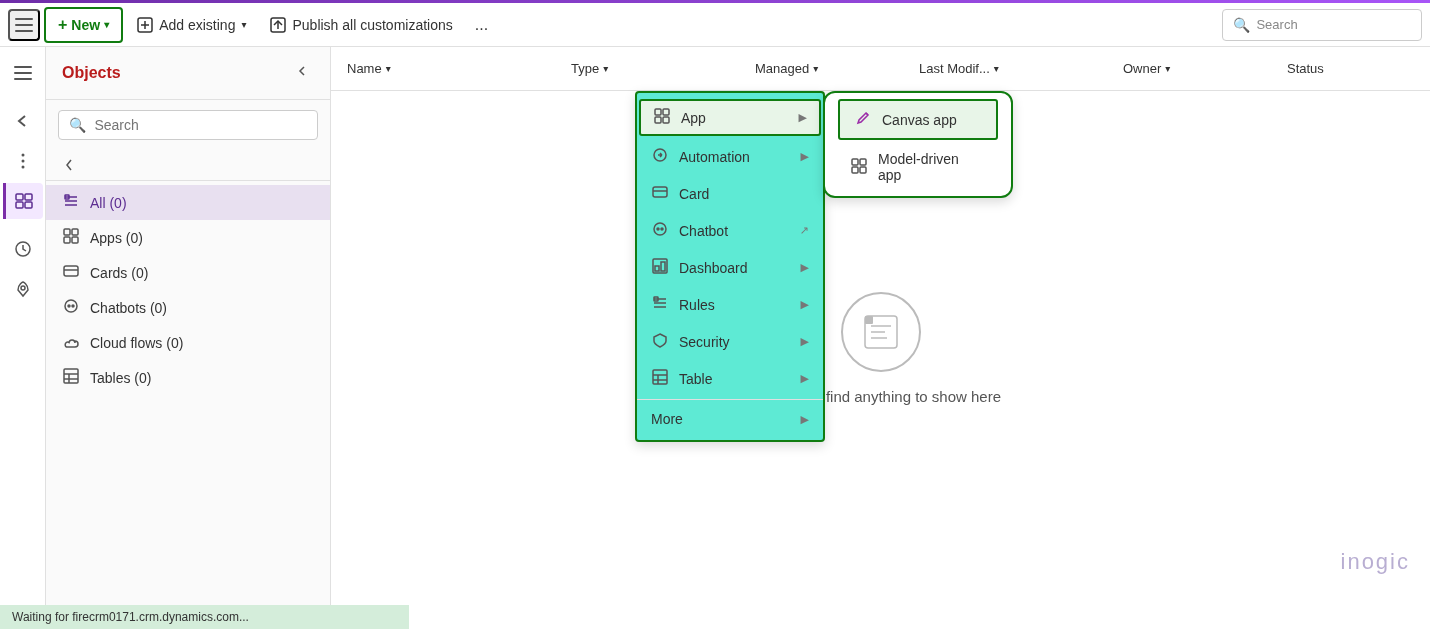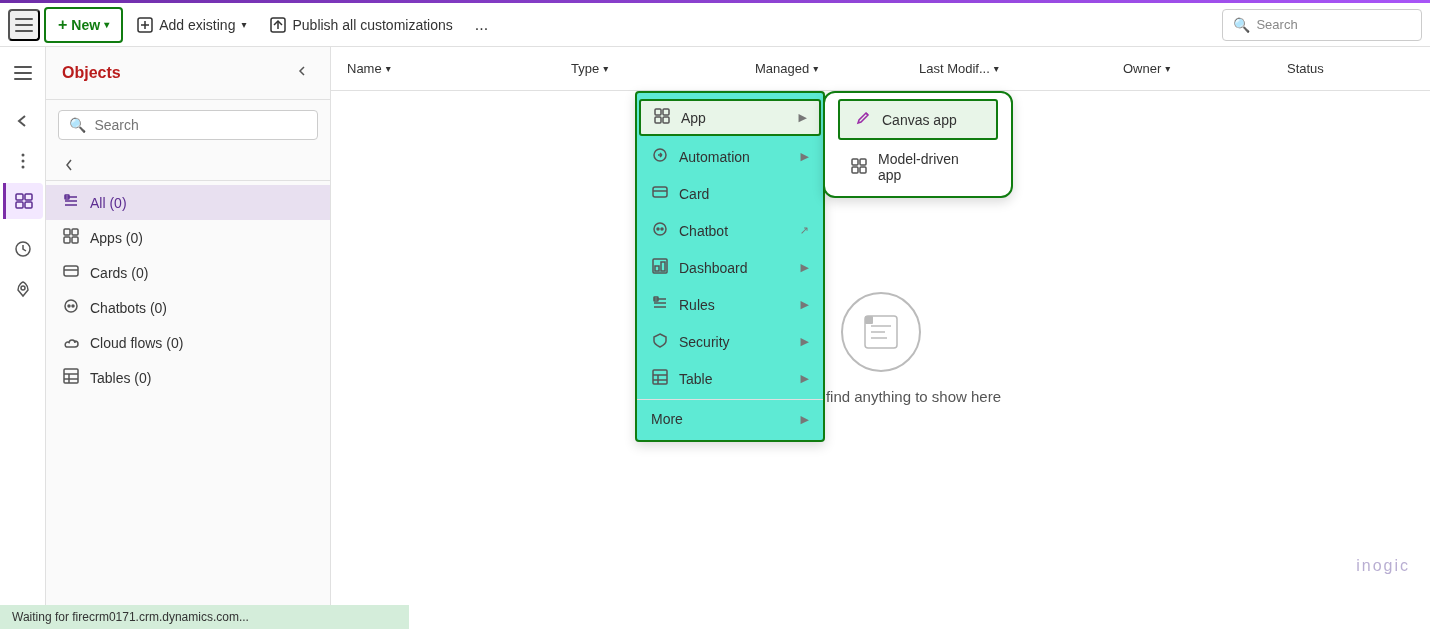--- a/index.html
+++ b/index.html
@@ -282,21 +282,21 @@
       border-radius: 3px;
       padding: 7px 12px;
     }
 
     
     .watermark {
       position: absolute;
       bottom: 30px;
       right: 20px;
       color: #9b8cbf;
-      font-size: 16px;
+      font-size: 22px;
       font-weight: 300;
       letter-spacing: 2px;
       opacity: 0.7;
     }
 
     
     .dropdown-sep { height: 1px; background: #e0e0e0; margin: 2px 0; }
 
     
     .top-accent { height: 3px; background: linear-gradient(to right, #6e2da8, #a855f7); flex-shrink: 0; }

